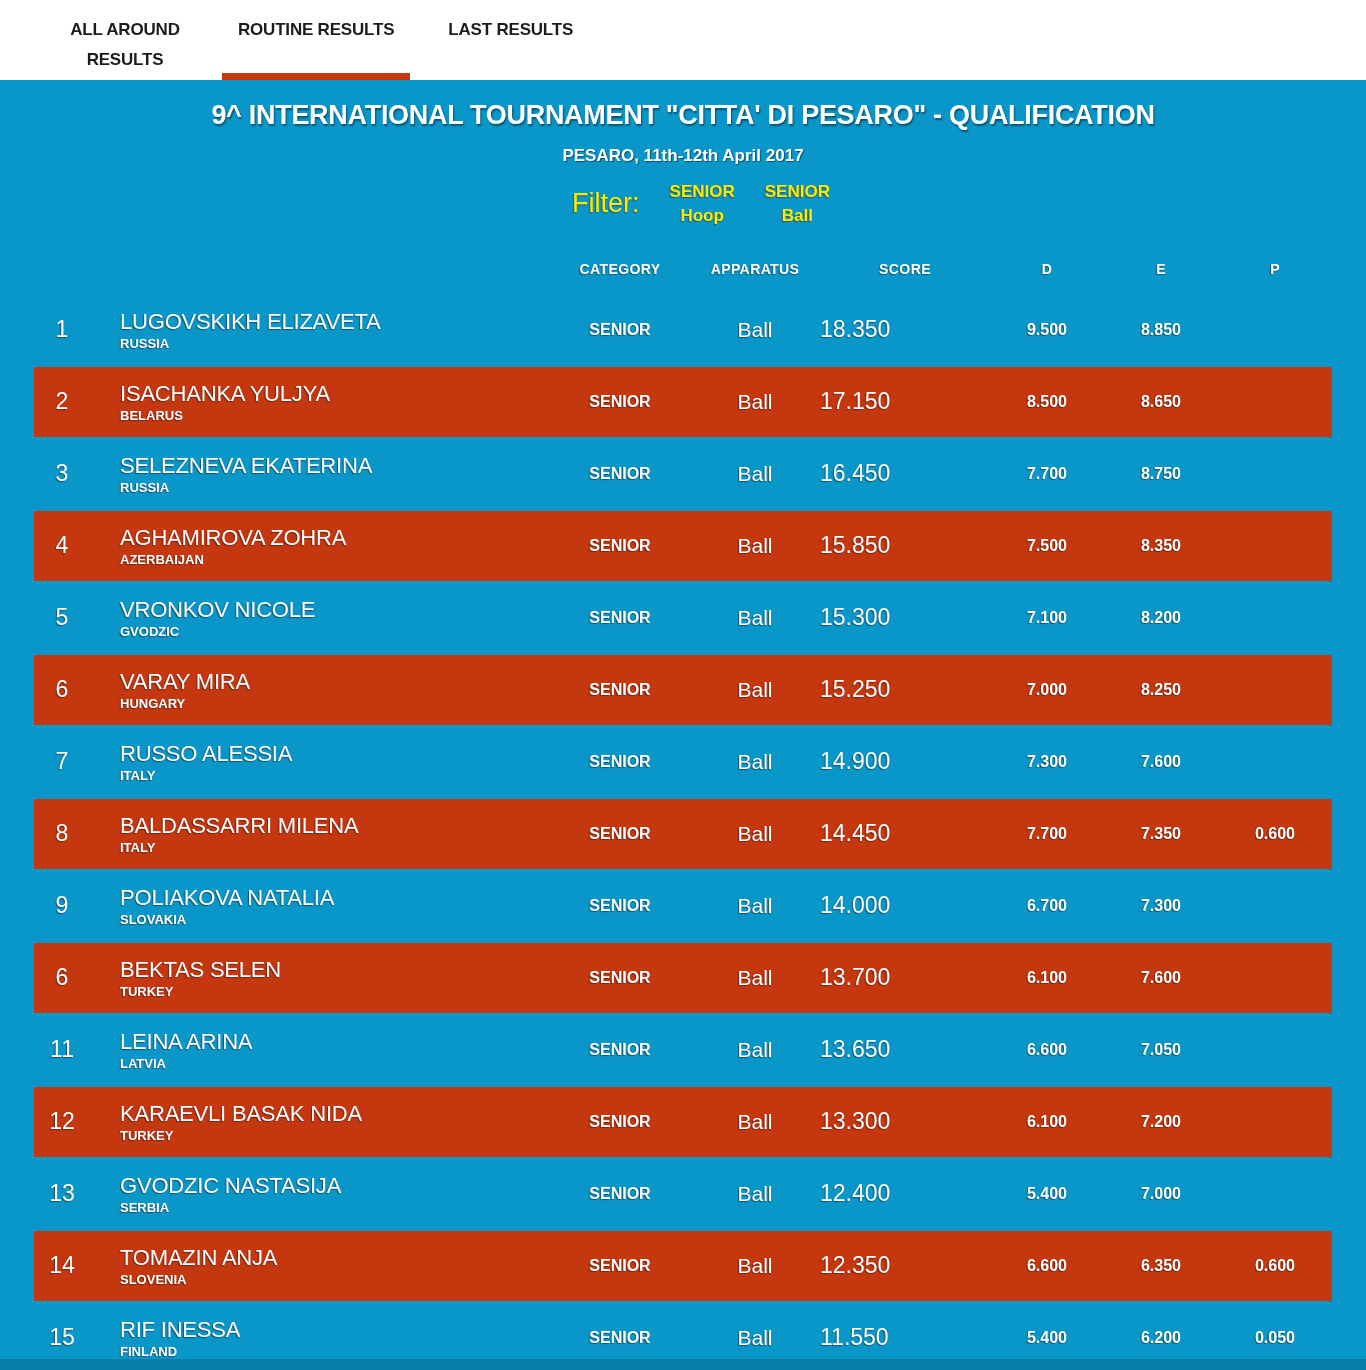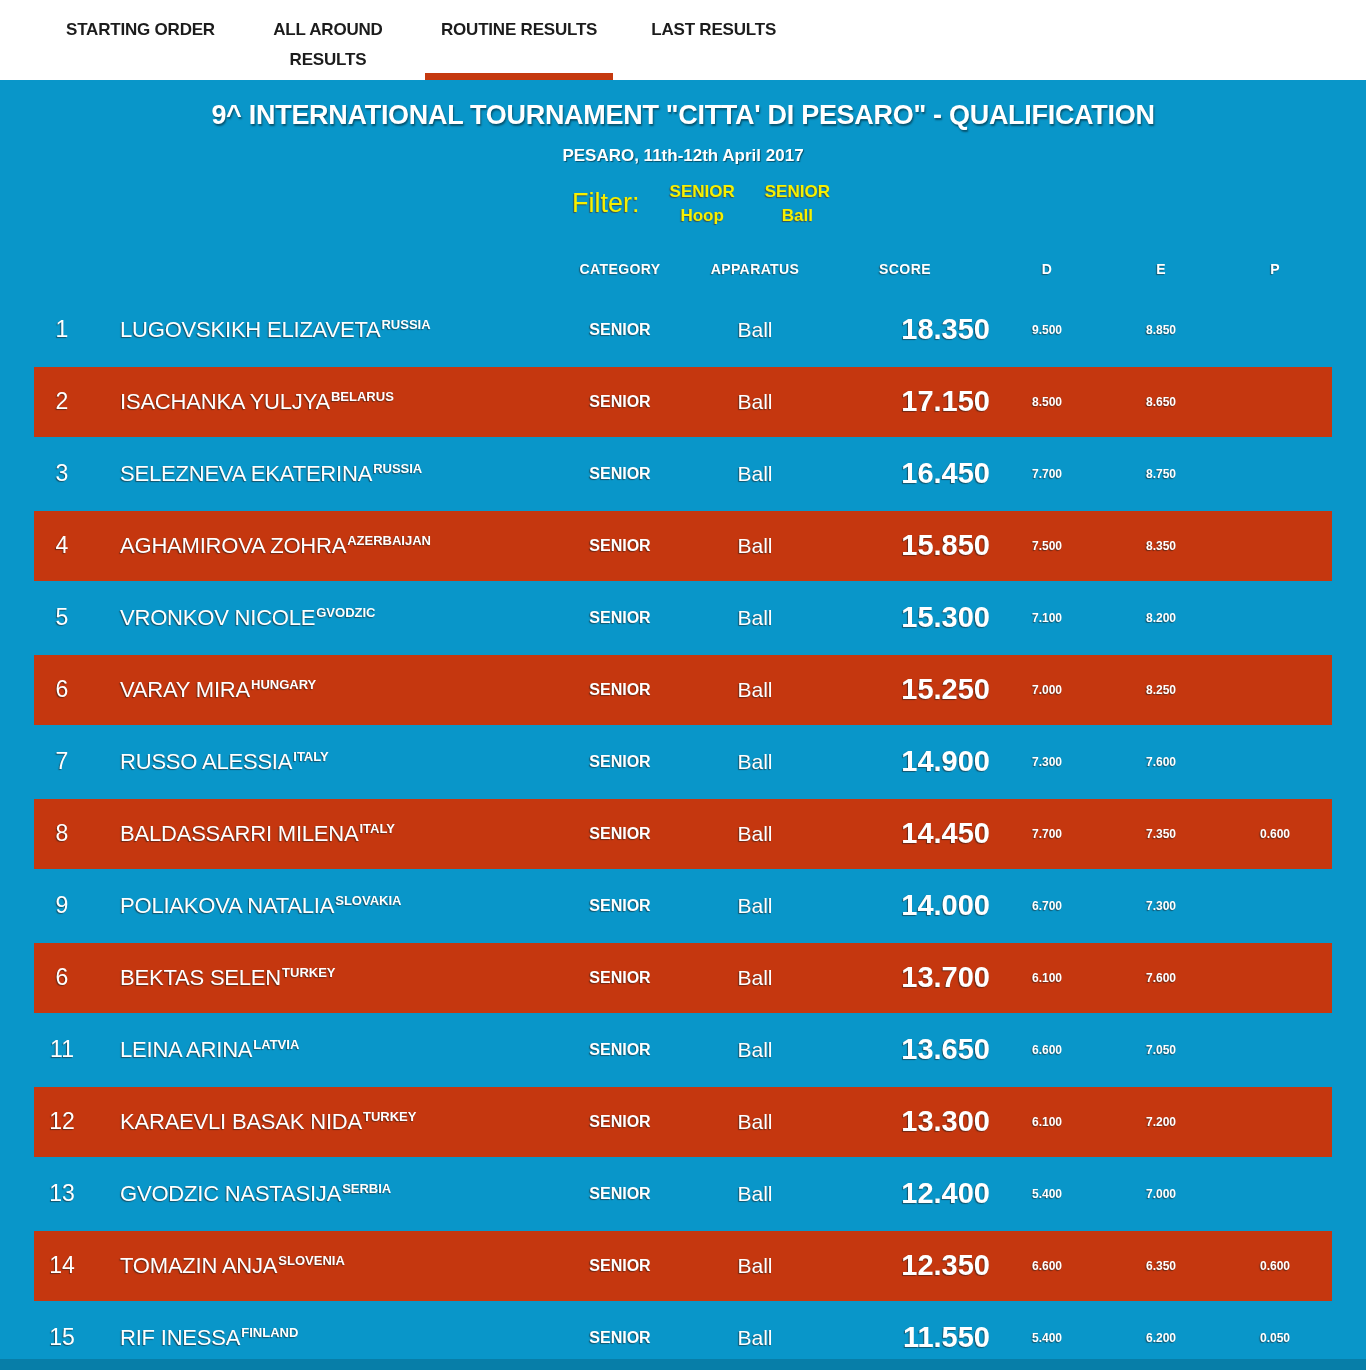--- a/index.html
+++ b/index.html
@@ -118,42 +118,41 @@
     color: #ffffff;
     text-shadow: -1px 1px 1px rgba(30,30,30,0.55);
   }
   .cell-rank {
     width: 56px;
     text-align: center;
     font-size: 23px;
   }
   .cell-who {
     display: flex;
-    flex-direction: row;
+    flex-direction: column;
     gap: 1px;
   }
   .name    { font-size: 22px; letter-spacing: -0.2px; }
   .country { font-size: 13px; font-weight: 700; }
   .cell-category  { font-size: 16px; font-weight: 700; text-align: center; }
   .cell-apparatus { font-size: 21px; text-align: center; }
-  .cell-score     { font-size: 29px; text-align: right; font-weight: bold; }
-  .cell-d, .cell-e, .cell-p { font-size: 12px; font-weight: 600; text-align: center; }
+  .cell-score     { font-size: 23px; text-align: left; }
+  .cell-d, .cell-e, .cell-p { font-size: 16px; font-weight: 600; text-align: center; }
 
   .footer-strip {
     position: absolute;
     left: 0; right: 0; bottom: 0;
     height: 11px;
     background: #077ea8;
   }
 </style>
 </head>
 <body>
 
 <div class="topnav">
-  <div class="nav-item">STARTING ORDER</div>
   <div class="nav-item wrap2">ALL AROUND RESULTS</div>
   <div class="nav-item active">ROUTINE RESULTS</div>
   <div class="nav-item">LAST RESULTS</div>
 </div>
 
 <div class="page-title">9^ INTERNATIONAL TOURNAMENT "CITTA' DI PESARO" - QUALIFICATION</div>
 <div class="page-subtitle">PESARO, 11th-12th April 2017</div>
 
 <div class="filter-bar">
   <div class="filter-label">Filter:</div>

